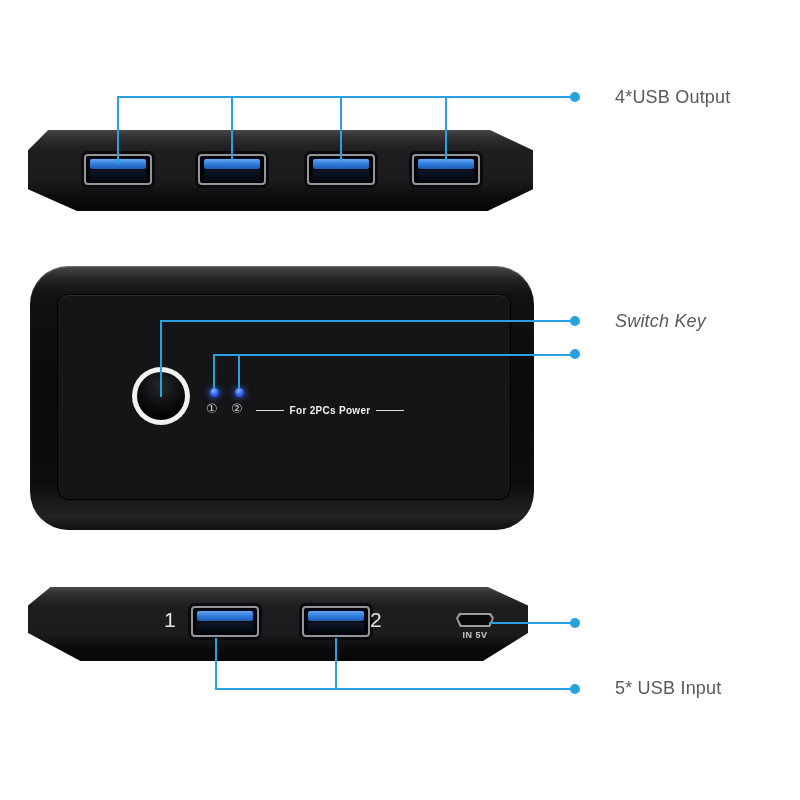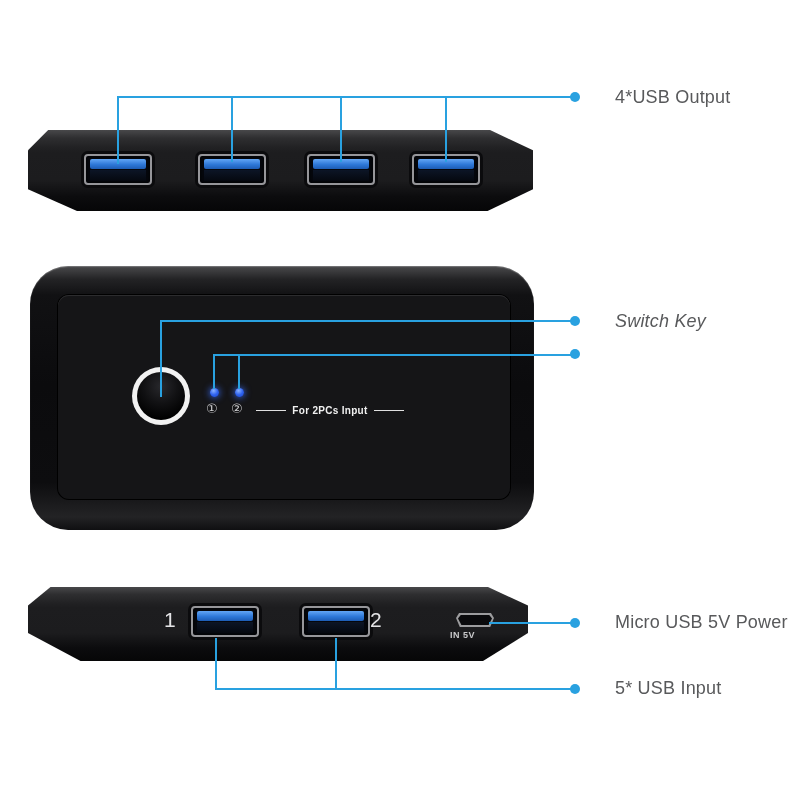--- a/index.html
+++ b/index.html
@@ -38,21 +38,21 @@
   
   .micro-usb{
     position:absolute;z-index:3;width:38px;height:14px;background:#9c9c9e;
     clip-path:polygon(8% 0,92% 0,100% 35%,90% 100%,10% 100%,0 35%);
   }
   .micro-usb .inner{
     position:absolute;inset:2px;background:#0a0a0c;
     clip-path:polygon(8% 0,92% 0,100% 35%,90% 100%,10% 100%,0 35%);
   }
   .in5v{
-    position:absolute;z-index:3;width:50px;
+    position:absolute;z-index:3;width:50px;text-align:center;
     font-size:9px;font-weight:bold;color:#c9c9cb;letter-spacing:.5px;
   }
   
   .switch-ring{
     position:absolute;z-index:3;width:58px;height:58px;border-radius:50%;background:#f2f2f2;
   }
   .switch-ring .switch-inner{
     position:absolute;inset:5px;border-radius:50%;
     background:radial-gradient(circle at 50% 30%, #28282c 0%, #121214 40%, #000 78%);
   }
@@ -128,21 +128,21 @@
     <div class="switch-inner"></div>
   </div>
 
   <div class="led" style="left:210px;top:388px;"></div>
   <div class="led" style="left:235px;top:388px;"></div>
   <div class="circ-num" style="left:206px;top:401px;">①</div>
   <div class="circ-num" style="left:231px;top:401px;">②</div>
 
   <div class="subtitle-row" style="left:256px;top:405px;width:148px;">
     <div class="subtitle-dash"></div>
-    <div class="subtitle-text">For 2PCs Input</div>
+    <div class="subtitle-text">For 2PCs Power</div>
     <div class="subtitle-dash"></div>
   </div>
 
   <div class="vline" style="left:160px;top:321px;height:76px;"></div>
   <div class="hline" style="left:160px;top:320px;width:411px;"></div>
   <div class="dot" style="left:570px;top:316px;"></div>
   <div class="callout-label" style="left:590px;top:311px;font-style:italic;">Switch Key</div>
 
   <div class="vline" style="left:213px;top:355px;height:34px;"></div>
   <div class="vline" style="left:238px;top:355px;height:34px;"></div>
@@ -163,21 +163,20 @@
   </div>
   <div class="port-num" style="left:370px;top:608px;">2</div>
 
   <div class="micro-usb" style="left:456px;top:613px;">
     <div class="inner"></div>
   </div>
   <div class="in5v" style="left:450px;top:630px;">IN 5V</div>
 
   <div class="hline" style="left:489px;top:622px;width:82px;"></div>
   <div class="dot" style="left:570px;top:618px;"></div>
-  <div class="callout-label" style="left:590px;top:612px;">Micro USB 5V Power</div>
 
   <div class="vline" style="left:215px;top:638px;height:52px;"></div>
   <div class="vline" style="left:335px;top:638px;height:52px;"></div>
   <div class="hline" style="left:215px;top:688px;width:356px;"></div>
   <div class="dot" style="left:570px;top:684px;"></div>
   <div class="callout-label" style="left:590px;top:678px;">5* USB Input</div>
 
 </div>
 
 </body></html>

